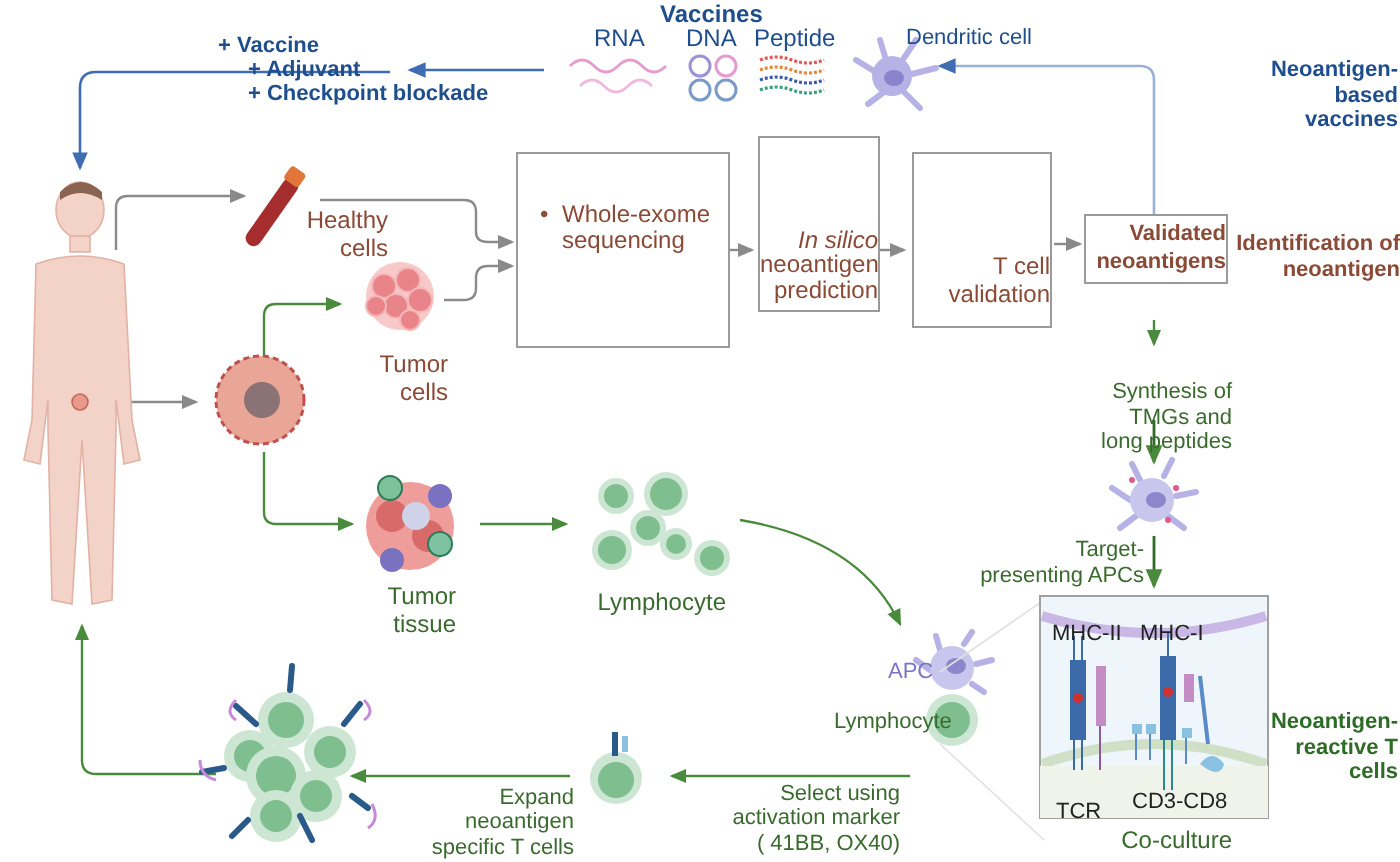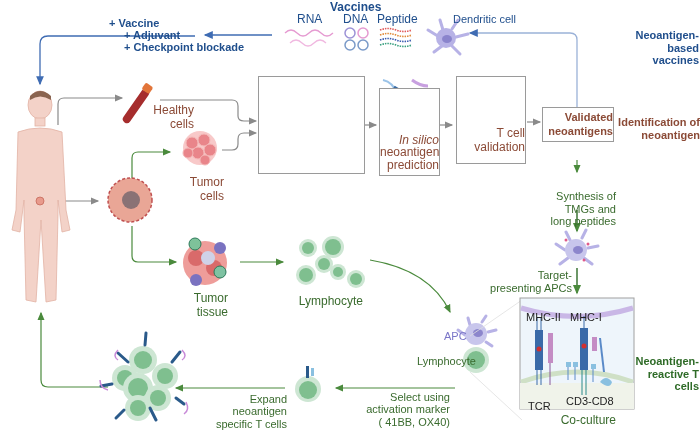--- a/index.html
+++ b/index.html
@@ -279,24 +279,26 @@
 <div class="t brown c" style="left:142px; top:104px; width:52px; white-space:pre-line; font-size:12px;">Healthy
 cells</div>
 <div class="t brown c" style="left:176px; top:176px; width:48px; white-space:pre-line; font-size:12px;">Tumor
 cells</div>
 <div class="t green c" style="left:180px; top:292px; width:48px; white-space:pre-line; font-size:12px;">Tumor
 tissue</div>
 <div class="t green c" style="left:295px; top:295px; width:68px; font-size:12px;">Lymphocyte</div>
 
 <div class="box" style="left:258px; top:76px; width:105px; height:96px;">
   <ul class="bul brown" style="position:absolute; left:8px; top:24px; font-size:12px; line-height:1.1;">
+    <li style="white-space:pre-line;">Whole-exome
+sequencing</li>
   </ul>
 </div>
 
-<div class="box" style="left:379px; top:88px; width:59px; height:86px;">
+<div class="box" style="left:379px; top:68px; width:59px; height:86px;">
   <div class="brown c" style="position:absolute; left:0; top:44px; width:59px; font-style:italic; font-size:12px;">In silico</div>
   <div class="brown c" style="position:absolute; left:0; top:57px; width:59px; white-space:pre-line; font-size:12px; line-height:1.1;">neoantigen
 prediction</div>
 </div>
 
 <div class="box" style="left:456px; top:76px; width:68px; height:86px;">
   <div class="brown c" style="position:absolute; left:0; top:50px; width:68px; white-space:pre-line; font-size:12px; line-height:1.15;">T cell
 validation</div>
 </div>
 

